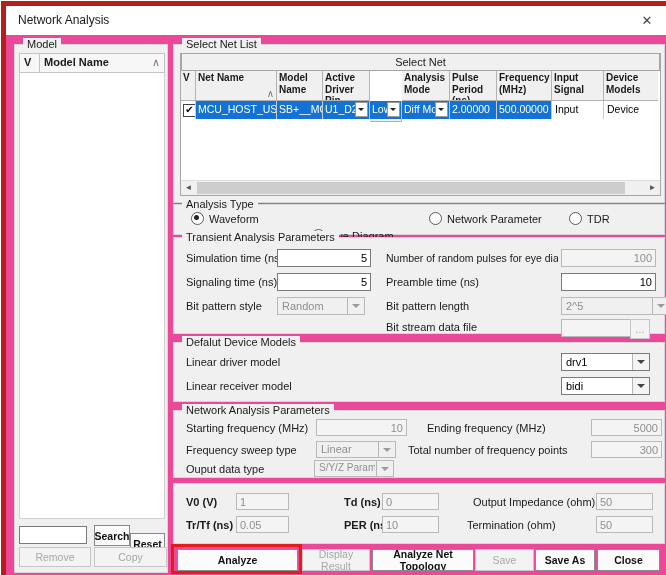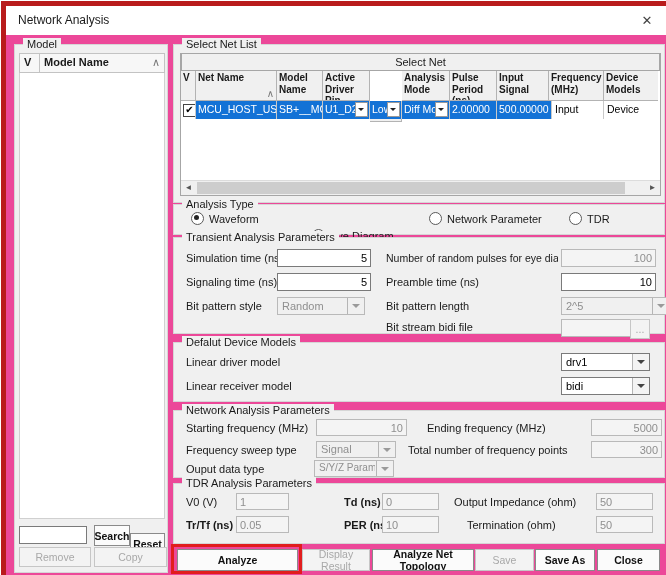--- a/index.html
+++ b/index.html
@@ -86,22 +86,22 @@
         <div class="hcell" style="width:15px;">V</div>
         <div class="hcell" style="width:81px;">
           <span>Net Name</span>
           <span class="sort" style="position:absolute;right:2px;bottom:1px;">∧</span>
         </div>
         <div class="hcell" style="width:46px;">Model Name</div>
         <div class="hcell" style="width:47px;">Active Driver Pin</div>
         <div class="hcell" style="width:32px;margin-top:48px;">Initial State</div>
         <div class="hcell" style="width:48px;">Analysis Mode</div>
         <div class="hcell" style="width:47px;">Pulse Period (ns)</div>
+        <div class="hcell" style="width:55px;">Frequency (MHz)</div>
         <div class="hcell" style="width:52px;">Input Signal</div>
-        <div class="hcell" style="width:55px;">Frequency (MHz)</div>
         <div class="hcell" style="width:54px;border-right:none;">Device Models</div>
       </div>
       <div class="drow">
         <div class="dcell plain" style="width:15px;">
           <span class="chk">✔</span>
         </div>
         <div class="dcell blue" style="width:81px;">MCU_HOST_USB+</div>
         <div class="dcell blue" style="width:46px;">SB+__MC</div>
         <div class="dcell blue" style="width:47px;">
           <span>U1_D2</span>
@@ -164,21 +164,21 @@
     <div class="combo dis" style="left:103px;top:59px;width:86px;height:16px;">
       <span class="cv">Random</span>
       <span class="ca"></span>
     </div>
     <div class="lbl" style="left:212px;top:62px;">Bit pattern length</div>
     <div class="combo dis" style="left:387px;top:59px;width:87px;height:16px;padding-left:20px;">
       <span class="cv">2^5</span>
       <span class="ca"></span>
     </div>
 
-    <div class="lbl" style="left:212px;top:83px;">Bit stream bidi file</div>
+    <div class="lbl" style="left:212px;top:83px;">Bit stream data file</div>
     <div class="tb dis left" style="left:387px;top:81px;width:64px;height:16px;"></div>
     <div class="btn dis" style="left:456px;top:81px;width:18px;height:18px;">...</div>
   </div>
 
   <div class="group" style="left:167px;top:336px;width:490px;height:58px;">
     <span class="glabel">Defalut Device Models</span>
     <div class="lbl" style="left:12px;top:13px;">Linear driver model</div>
     <div class="combo" style="left:387px;top:10px;width:87px;height:16px;">
       <span class="cv">drv1</span>
       <span class="ca"></span>
@@ -192,40 +192,39 @@
 
   <div class="group" style="left:167px;top:404px;width:490px;height:66px;">
     <span class="glabel">Network Analysis Parameters</span>
     <div class="lbl" style="left:12px;top:11px;">Starting frequency (MHz)</div>
     <div class="tb dis" style="left:142px;top:8px;width:83px;height:15px;">10</div>
     <div class="lbl" style="left:253px;top:11px;">Ending frequency (MHz)</div>
     <div class="tb dis" style="left:417px;top:8px;width:63px;height:15px;">5000</div>
 
     <div class="lbl" style="left:12px;top:33px;">Frequency sweep type</div>
     <div class="combo dis" style="left:142px;top:30px;width:78px;height:15px;line-height:14px;">
-      <span class="cv">Signal</span>
+      <span class="cv">Linear</span>
       <span class="ca"></span>
     </div>
     <div class="lbl" style="left:234px;top:33px;">Total number of frequency points</div>
     <div class="tb dis" style="left:417px;top:30px;width:63px;height:15px;">300</div>
 
     <div class="lbl" style="left:12px;top:52px;">Ouput data type</div>
     <div class="combo dis" style="left:140px;top:49px;width:78px;height:15px;line-height:14px;font-size:10px;">
       <span class="cv">S/Y/Z Parameter</span>
       <span class="ca"></span>
     </div>
   </div>
 
   <div class="group" style="left:167px;top:477px;width:490px;height:59px;">
-    <span class="glabel">TDR Analysis Parameters</span>
-    <div class="lbl" style="left:12px;top:12px;font-weight:400;">V0 (V)</div>
+    <div class="lbl" style="left:12px;top:12px;font-weight:700;">V0 (V)</div>
     <div class="tb dis left" style="left:62px;top:9px;width:45px;height:15px;">1</div>
     <div class="lbl" style="left:170px;top:12px;font-weight:600;">Td (ns)</div>
     <div class="tb dis left" style="left:208px;top:9px;width:49px;height:15px;">0</div>
-    <div class="lbl" style="left:280px;top:12px;">Output Impedance (ohm)</div>
+    <div class="lbl" style="left:299px;top:12px;">Output Impedance (ohm)</div>
     <div class="tb dis left" style="left:422px;top:9px;width:49px;height:15px;">50</div>
 
     <div class="lbl" style="left:12px;top:35px;font-weight:600;">Tr/Tf (ns)</div>
     <div class="tb dis left" style="left:62px;top:32px;width:45px;height:15px;">0.05</div>
     <div class="lbl" style="left:170px;top:35px;font-weight:600;">PER (ns)</div>
     <div class="tb dis left" style="left:208px;top:32px;width:49px;height:15px;">10</div>
     <div class="lbl" style="left:293px;top:35px;">Termination (ohm)</div>
     <div class="tb dis left" style="left:422px;top:32px;width:49px;height:15px;">50</div>
   </div>
 

